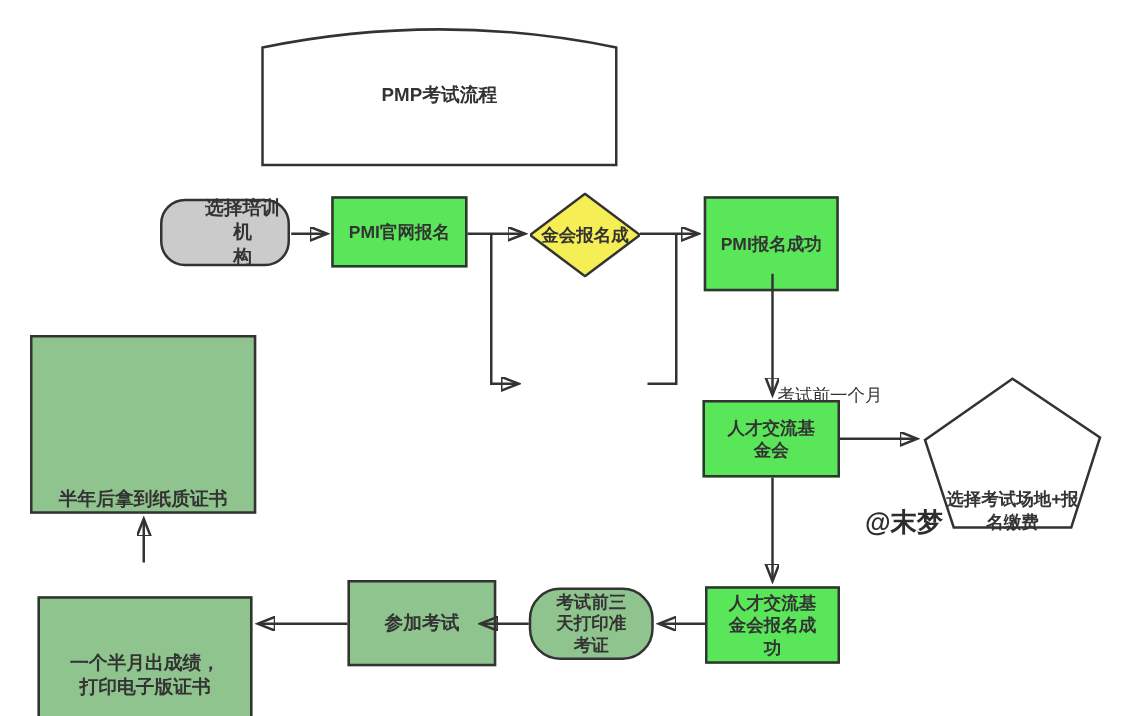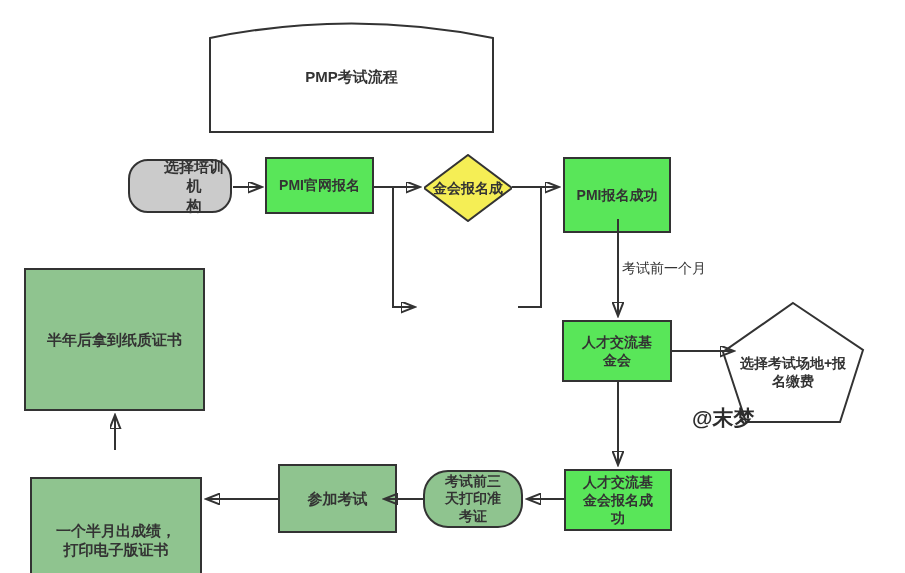--- a/index.html
+++ b/index.html
@@ -22,21 +22,21 @@
   .muted{background:var(--muted_green,#8fc48f);}
   .stadium{background:var(--gray,#cbcbcb);border:2px solid var(--outline,#333);border-radius:20px;padding-left:28px;}
   .shape-svg{position:absolute;inset:0;width:100%;height:100%;z-index:1;}
   .shape-svg .outlined{stroke:var(--outline,#333);stroke-width:2;}
   .shape-svg .white-fill{fill:#ffffff;}
   .shape-svg .yellow-fill{fill:var(--yellow,#f5ee55);}
   .fs14{font-size:14px;}
   .fs15{font-size:15px;}
   .edge-label{
     position:absolute;font-size:14px;font-weight:normal;color:var(--text,#333);
-    z-index:2;white-space:nowrap;
+    z-index:2;white-space:nowrap;margin-top:48px;
   }
   .watermark{
     position:absolute;font-size:21px;font-weight:bold;color:#2d2d2d;z-index:2;white-space:nowrap;text-align:center;
   }
   .title-node .lbl{padding-top:12px;font-size:15px;}
   .pentagon-node .lbl{padding-top:18px;width:132px;}
 </style>
 </head>
 <body>
 
@@ -90,21 +90,21 @@
     <div class="lbl fs14">PMI报名成功</div>
   </div>
 
   <div class="edge-label" style="left:622px;top:260px;">考试前一个月</div>
 
   <div class="node rect bright" style="left:562px;top:320px;width:110px;height:62px;">
     <div class="lbl fs14">人才交流基
 金会</div>
   </div>
 
-  <div class="node pentagon-node" style="left:719px;top:300px;width:148px;height:126px;">
+  <div class="node pentagon-node" style="left:736px;top:300px;width:148px;height:126px;align-items:flex-end;">
     <svg class="shape-svg" viewBox="0 0 148 126">
       <polygon class="outlined white-fill" points="74,3 144,50 121,122 27,122 4,52"></polygon>
     </svg>
     <div class="lbl fs14">选择考试场地+报
 名缴费</div>
   </div>
 
   <div class="watermark" style="left:692px;top:404px;">@末梦</div>
 
   <div class="node rect bright" style="left:564px;top:469px;width:108px;height:62px;">
@@ -121,17 +121,17 @@
 
   <div class="node rect muted" style="left:278px;top:464px;width:119px;height:69px;">
     <div class="lbl fs15">参加考试</div>
   </div>
 
   <div class="node rect muted" style="left:30px;top:450px;width:172px;height:126px;margin-top:27px;">
     <div class="lbl fs15">一个半月出成绩，
 打印电子版证书</div>
   </div>
 
-  <div class="node rect muted" style="left:24px;top:268px;width:181px;height:143px;">
+  <div class="node rect muted" style="left:24px;top:268px;width:181px;height:143px;align-items:flex-end;">
     <div class="lbl fs15">半年后拿到纸质证书</div>
   </div>
 
 </div>
 
 </body></html>

